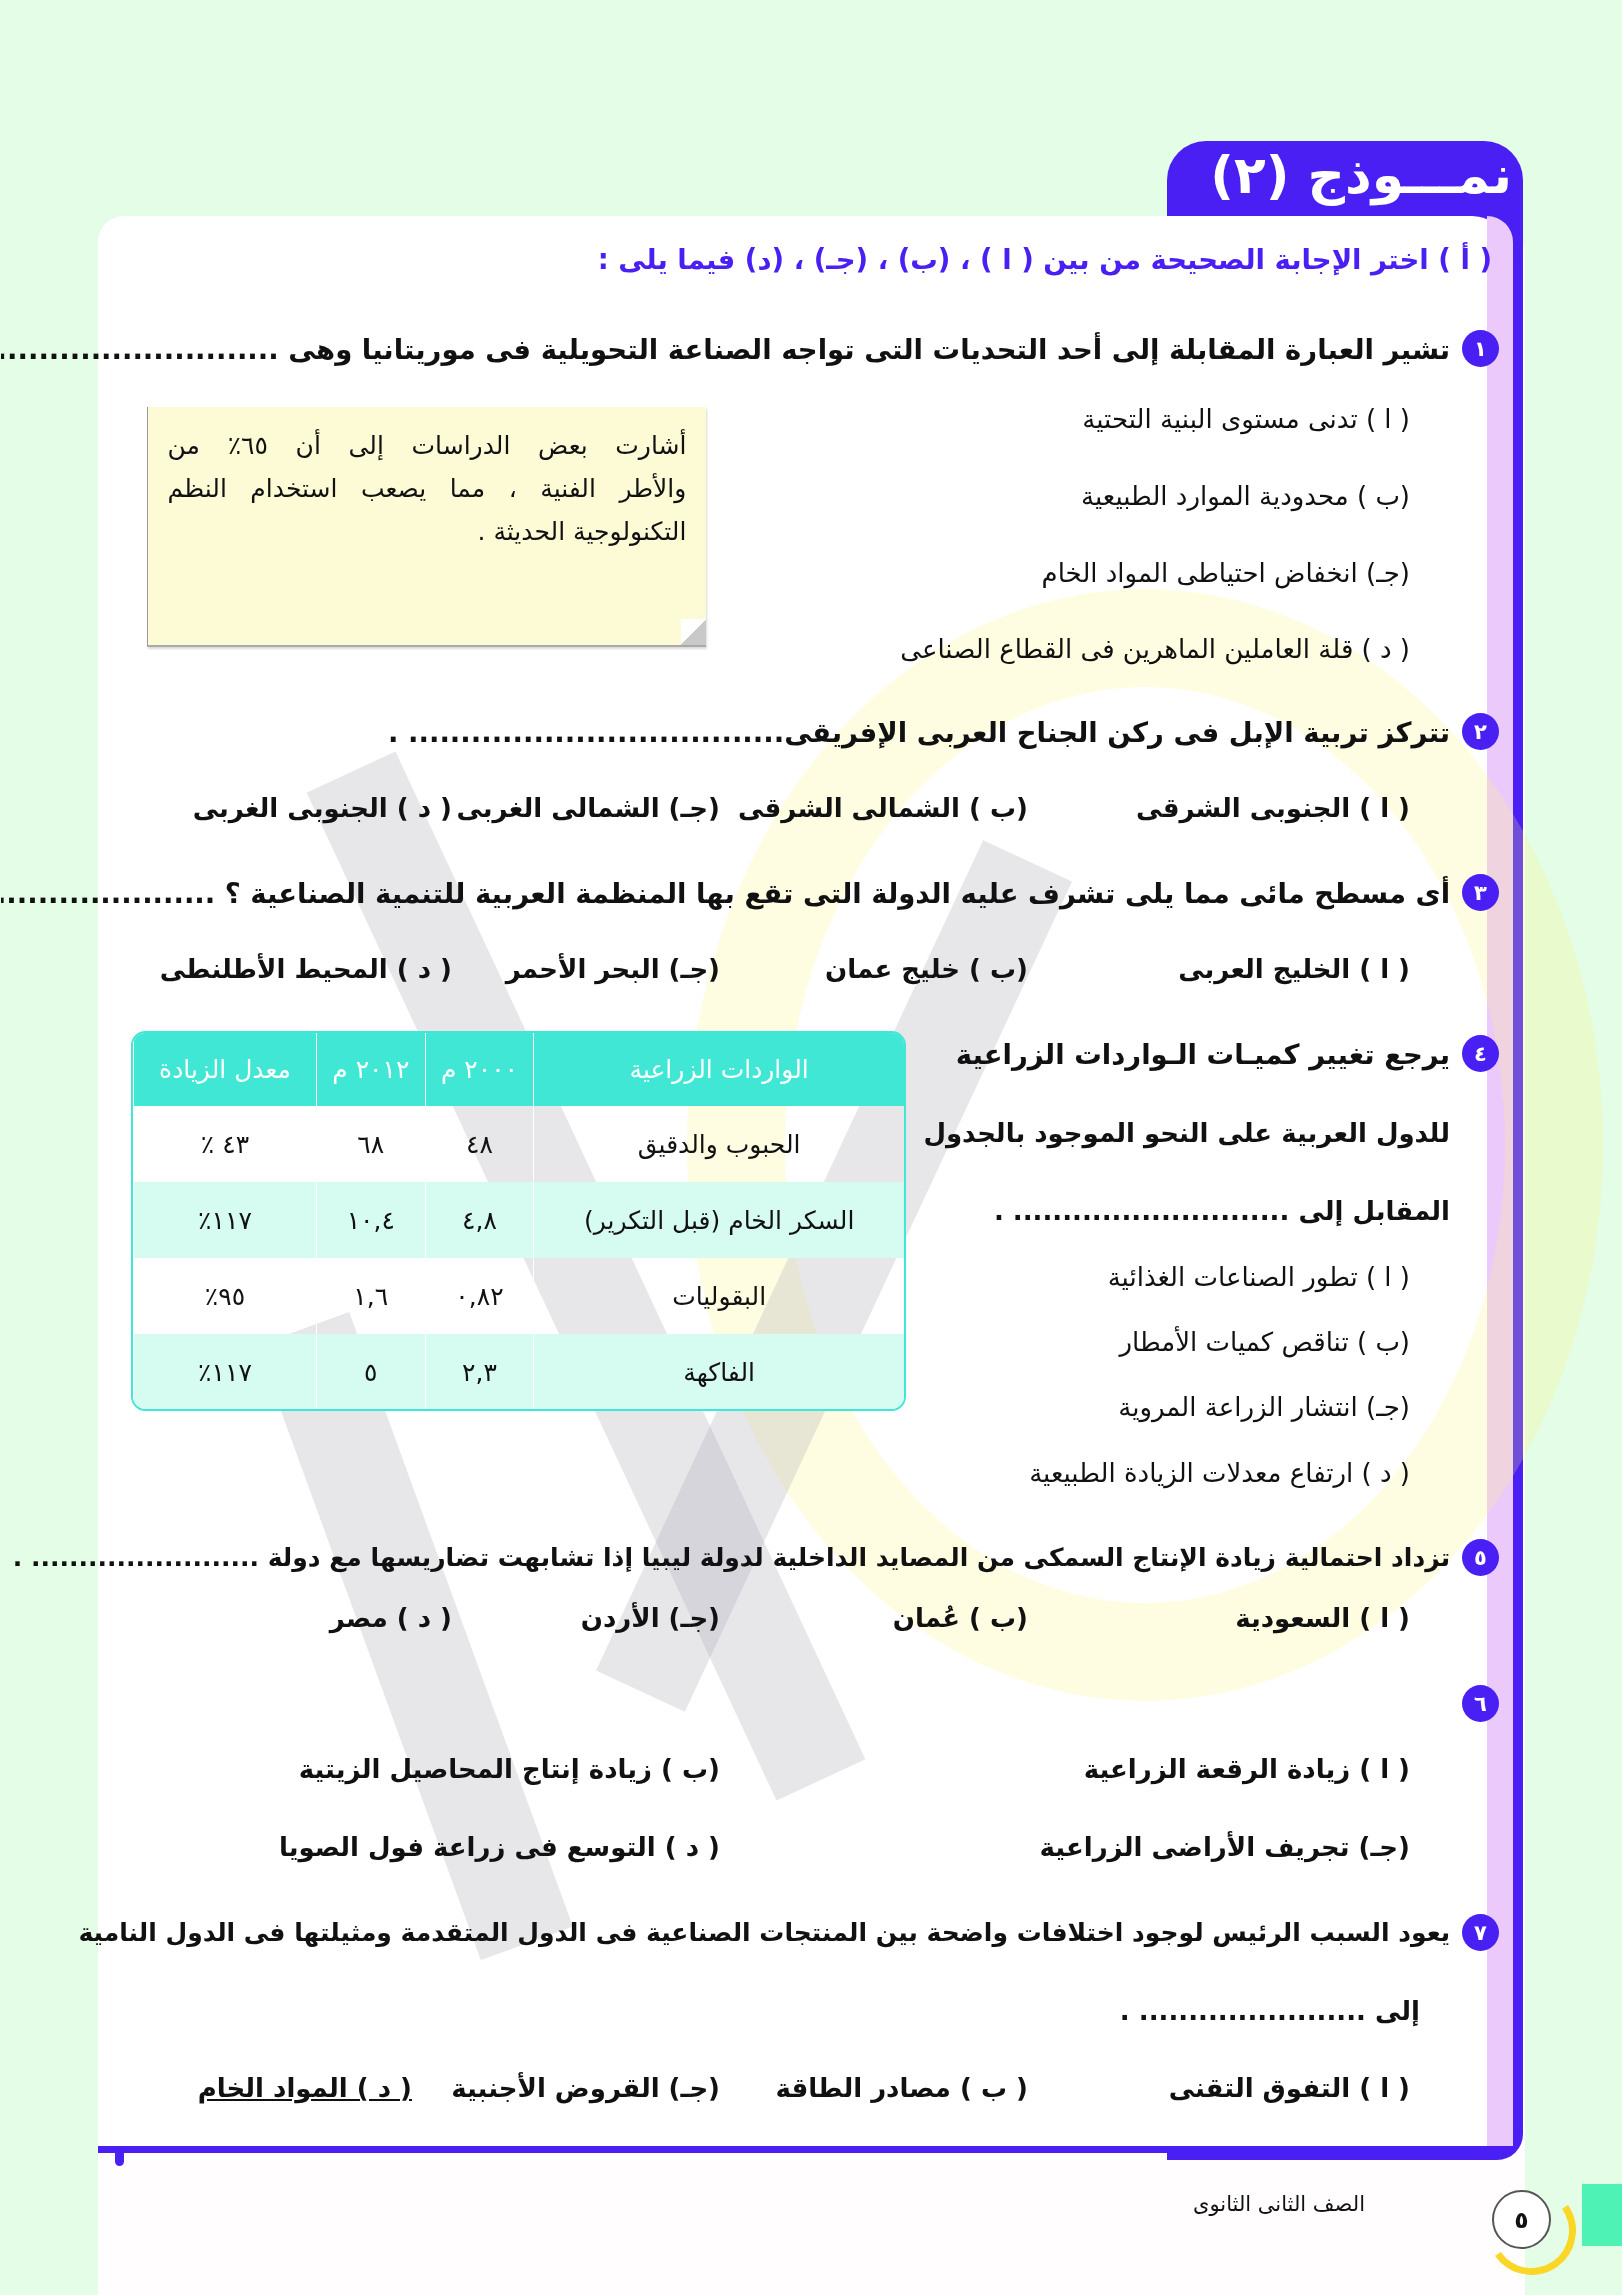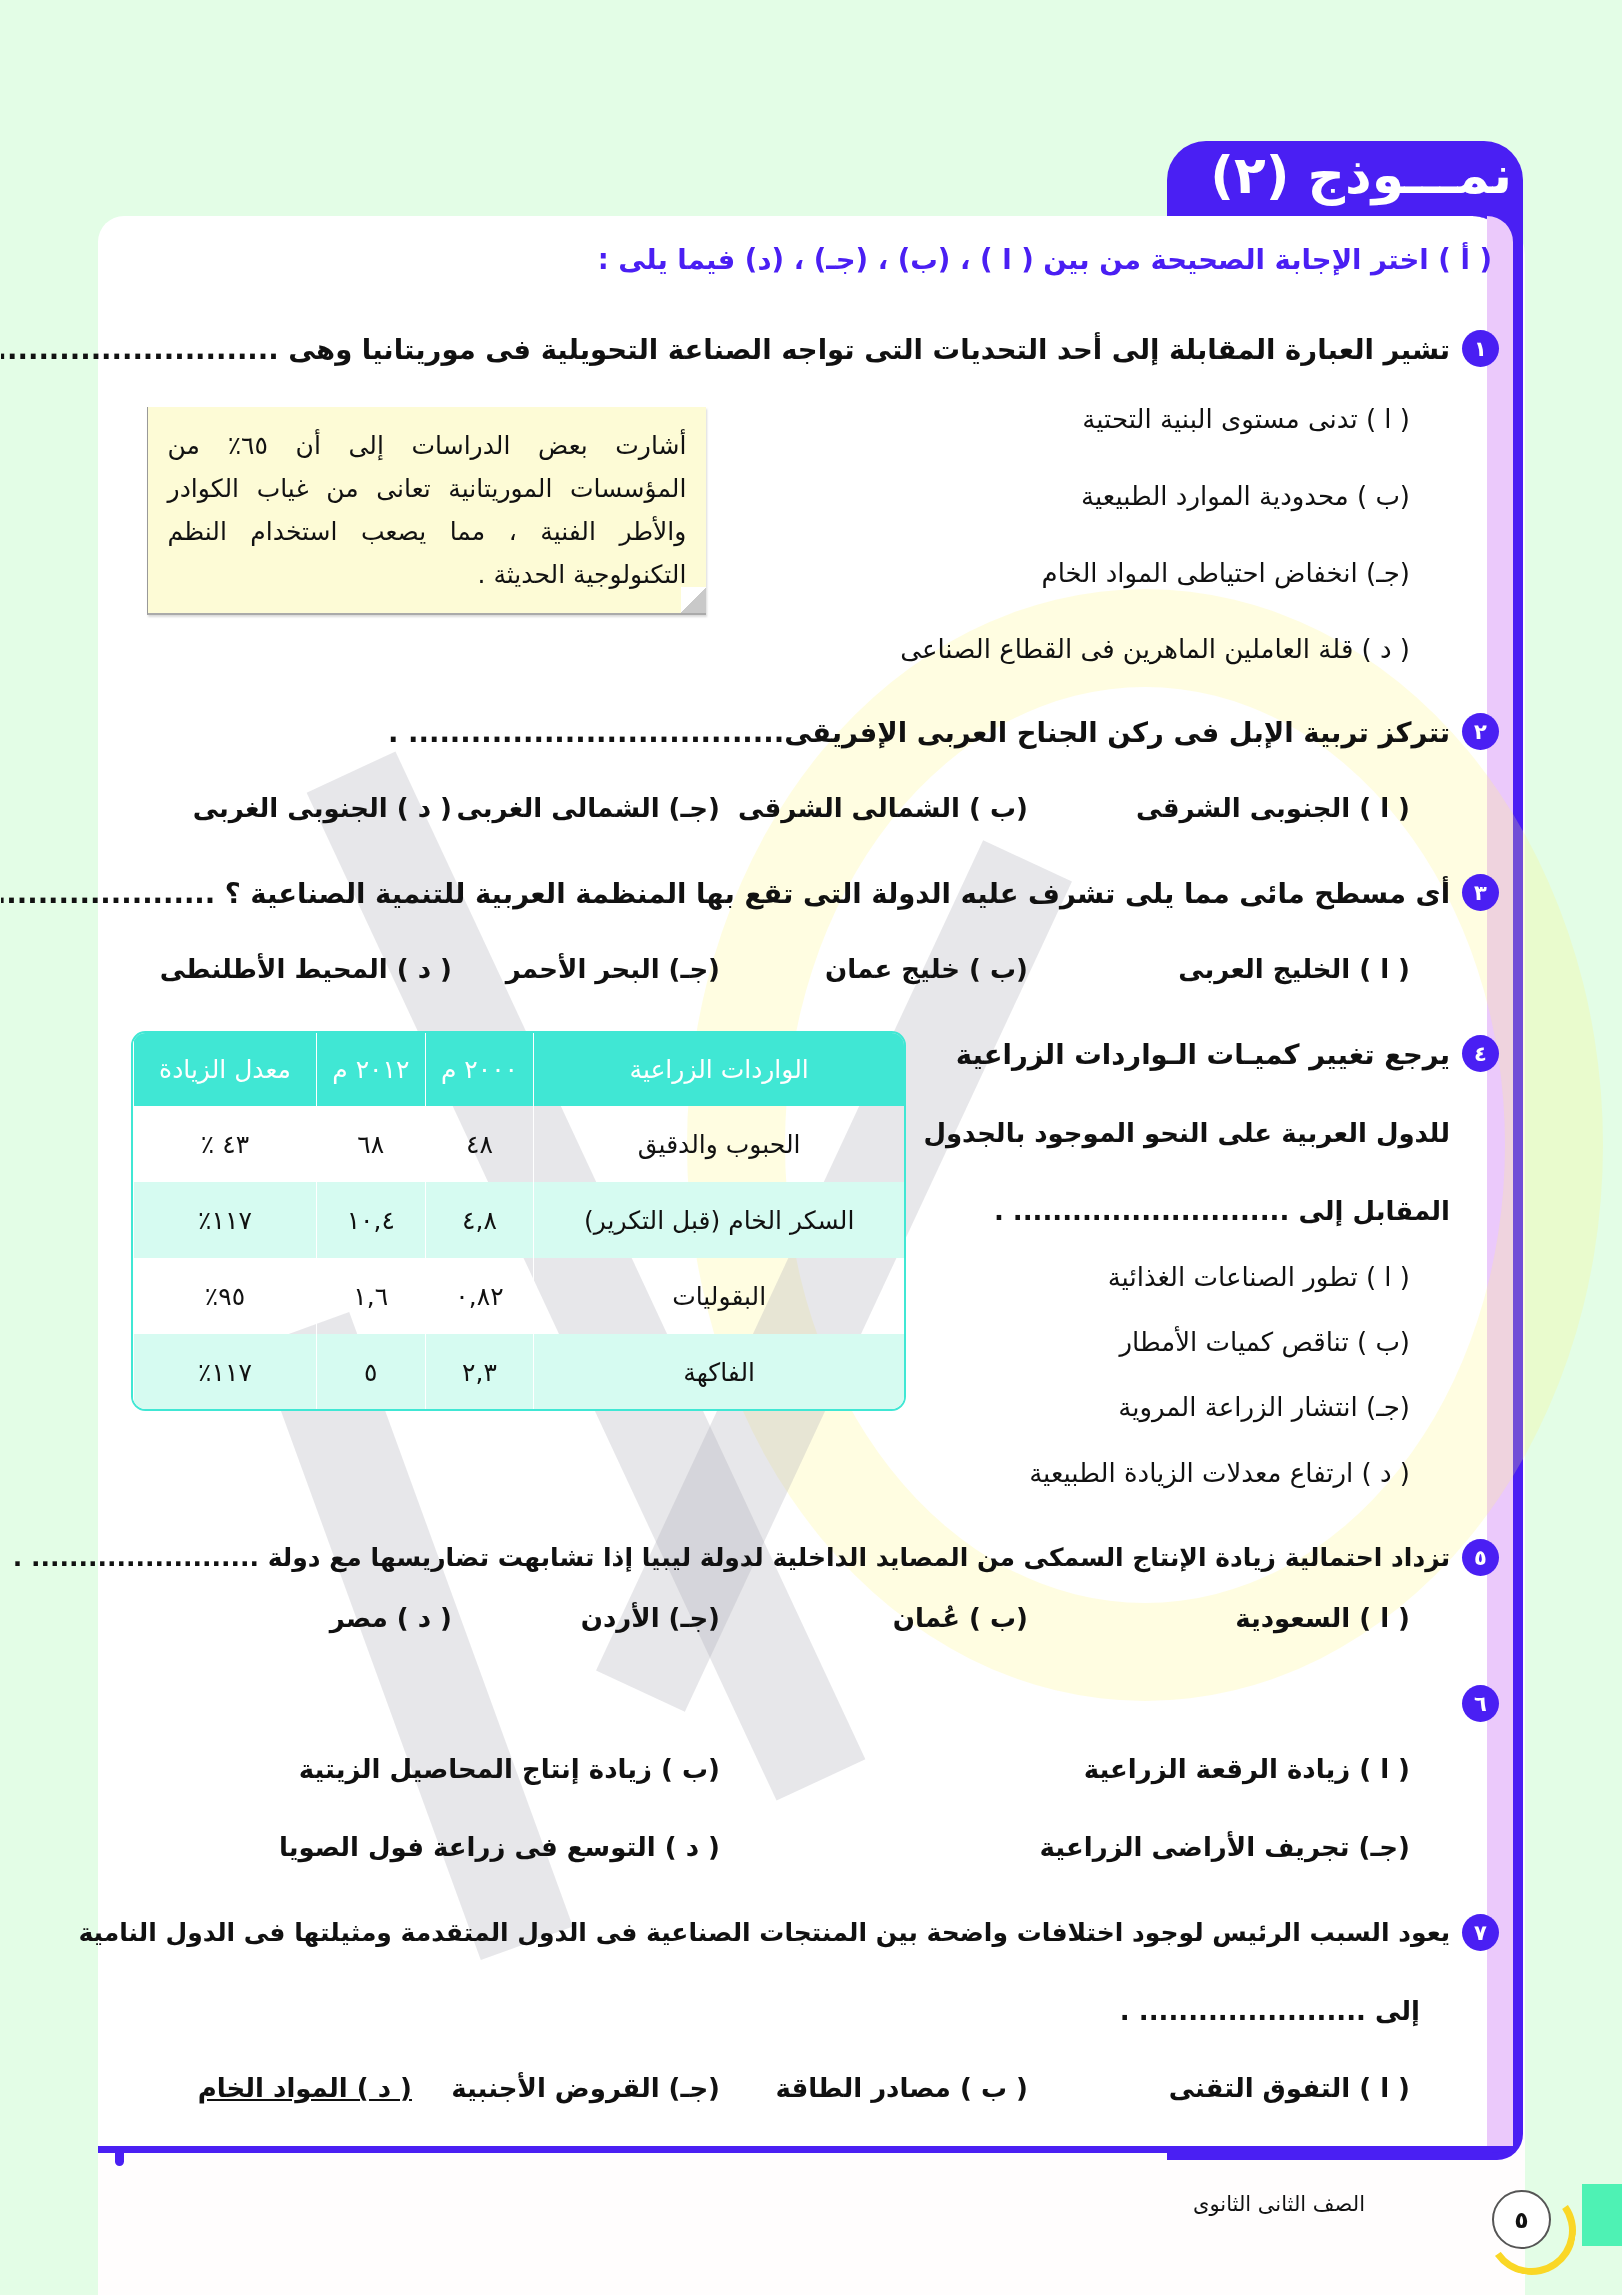--- a/index.html
+++ b/index.html
@@ -45,21 +45,21 @@
     font-weight:bold; font-size:27.5px; white-space:nowrap;
   }
   .qnum {
     width:37px; height:37px; border-radius:50%; background:#4a1ff3; color:#fff;
     display:flex; align-items:center; justify-content:center; font-size:21px;
     font-weight:bold; flex:none;
   }
   .opt { position:absolute; font-size:26px; white-space:nowrap; }
   .opt.b { font-weight:bold; }
   .note {
-    position:absolute; left:147px; top:407px; width:559px; height:208px;
+    position:absolute; left:147px; top:407px; width:559px; height:240px;
     background:#fdfbd6; border-left:1.3px solid #999; border-bottom:2px solid #aaa;
     box-shadow:1.3px 2px 2px rgba(0,0,0,.15);
     box-sizing:border-box; padding:17px 19.6px 0 19.6px; font-size:25px; line-height:43px;
     text-align:justify; text-align-last:justify;
   }
   .note .last { text-align-last:right; }
   .note-curl {
     position:absolute; right:0; bottom:0; width:25px; height:26px;
     background:linear-gradient(135deg, #fff 50%, #c9c9c9 50%);
   }
@@ -110,21 +110,20 @@
   <span class="qnum">١</span>
   <span>تشير العبارة المقابلة إلى أحد التحديات التى تواجه الصناعة التحويلية فى موريتانيا وهى ........................... .</span>
 </div>
 <div class="opt" style="right:213px;top:404px;">( ا ) تدنى مستوى البنية التحتية</div>
 <div class="opt" style="right:213px;top:481px;">(ب ) محدودية الموارد الطبيعية</div>
 <div class="opt" style="right:213px;top:558px;">(جـ) انخفاض احتياطى المواد الخام</div>
 <div class="opt" style="right:213px;top:634px;">( د ) قلة العاملين الماهرين فى القطاع الصناعى</div>
 
 <div class="note">
   <div>أشارت بعض الدراسات إلى أن ٦٥٪ من</div>
-  <div>المؤسسات الموريتانية تعانى من غياب الكوادر</div>
   <div>والأطر الفنية ، مما يصعب استخدام النظم</div>
   <div class="last">التكنولوجية الحديثة .</div>
   <div class="note-curl"></div>
 </div>
 
 <div class="q" style="top:713px;">
   <span class="qnum">٢</span>
   <span>تتركز تربية الإبل فى ركن الجناح العربى الإفريقى.................................... .</span>
 </div>
 <div class="opt b" style="right:213px;top:793px;">( ا ) الجنوبى الشرقى</div>

